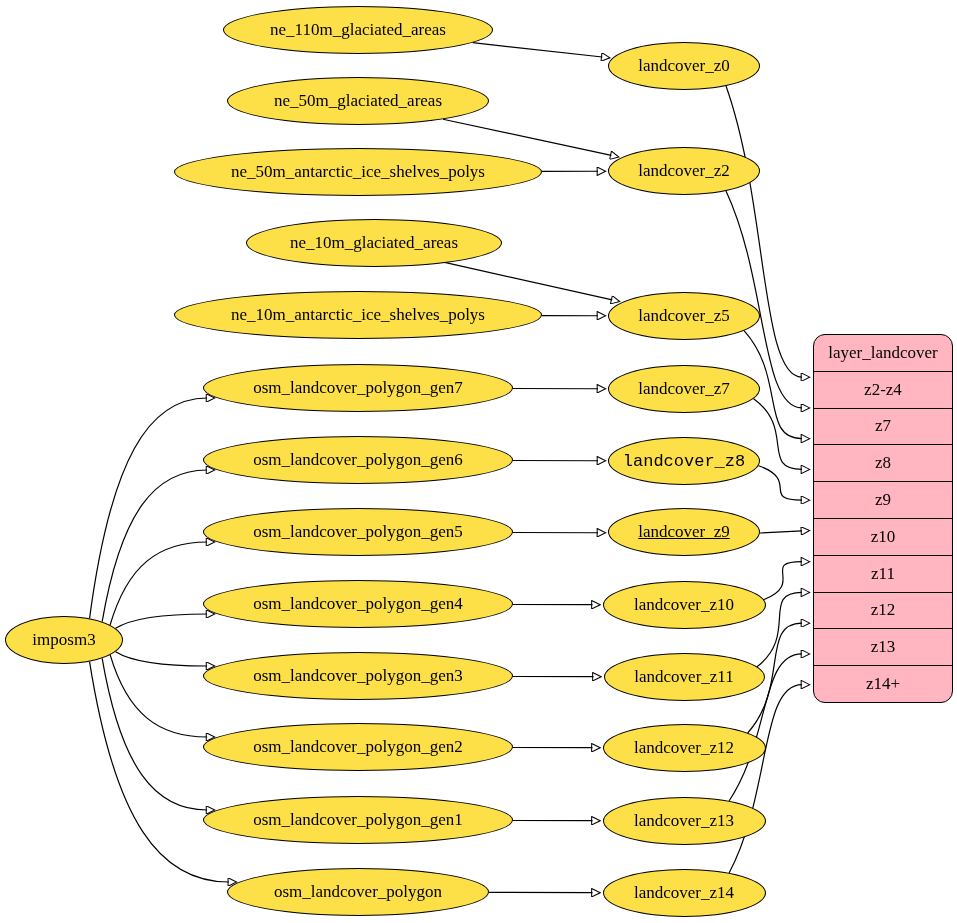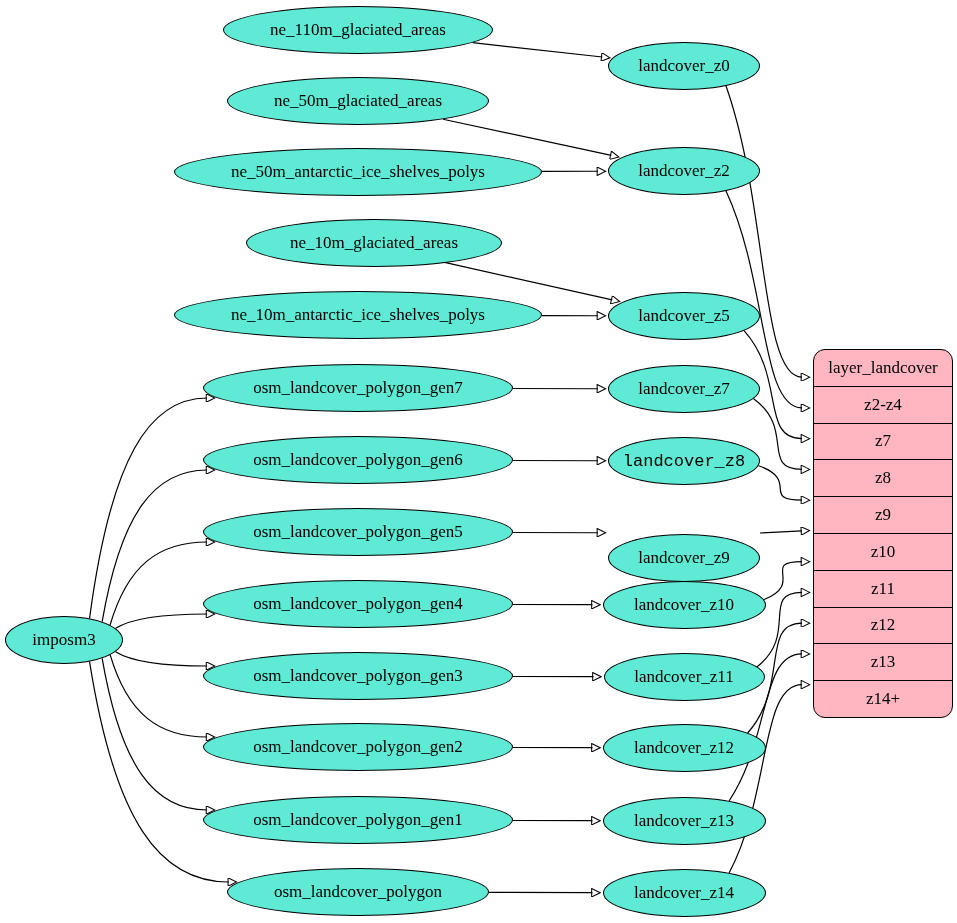--- a/index.html
+++ b/index.html
@@ -7,21 +7,21 @@
     position:relative;
     width:957px;height:923px;
     background:#ffffff;
     font-family:"Liberation Serif", serif;
     overflow:hidden;
   }
   #edge-layer{position:absolute;left:0;top:0;width:957px;height:923px;}
   #edge-layer path{fill:none;stroke:#000000;stroke-width:1.2px;}
   .node{
     position:absolute;
-    background:#5eead4;
+    background:#fde047;
     border:1.2px solid #000000;
     border-radius:50%;
     display:flex;align-items:center;justify-content:center;
     font-size:17px;color:#000000;
     box-sizing:border-box;
     white-space:nowrap;
   }
   .record{
     position:absolute;
     background:#ffb6c1;
@@ -91,35 +91,35 @@
       <div class="node" style="left: 174px; top: 148px; width: 368px; height: 48px;">ne_50m_antarctic_ice_shelves_polys</div>
       <div class="node" style="left: 608px; top: 147px; width: 152px; height: 48px;">landcover_z2</div>
       <div class="node" style="left: 246px; top: 219px; width: 256px; height: 48px; text-align: right;">ne_10m_glaciated_areas</div>
       <div class="node" style="left: 174px; top: 291px; width: 368px; height: 48px;">ne_10m_antarctic_ice_shelves_polys</div>
       <div class="node" style="left: 608px; top: 292px; width: 152px; height: 48px;">landcover_z5</div>
       <div class="node" style="left: 203px; top: 364px; width: 310px; height: 48px;">osm_landcover_polygon_gen7</div>
       <div class="node" style="left: 608px; top: 365px; width: 152px; height: 48px;">landcover_z7</div>
       <div class="node" style="left: 203px; top: 436px; width: 310px; height: 48px;">osm_landcover_polygon_gen6</div>
       <div class="node" style="left: 608px; top: 437px; width: 152px; height: 48px; font-family: Liberation Mono, monospace;">landcover_z8</div>
       <div class="node" style="left: 203px; top: 508px; width: 310px; height: 48px;">osm_landcover_polygon_gen5</div>
-      <div class="node" style="left: 608px; top: 534px; width: 152px; height: 48px;">landcover_z9</div>
+      <div class="node" style="left: 608px; top: 508px; width: 152px; height: 48px; text-decoration: underline;">landcover_z9</div>
       <div class="node" style="left: 203px; top: 580px; width: 310px; height: 48px;">osm_landcover_polygon_gen4</div>
       <div class="node" style="left: 602.5px; top: 581px; width: 163px; height: 48px;">landcover_z10</div>
       <div class="node" style="left: 203px; top: 652px; width: 310px; height: 48px;">osm_landcover_polygon_gen3</div>
       <div class="node" style="left: 603.5px; top: 653px; width: 161px; height: 48px;">landcover_z11</div>
       <div class="node" style="left: 203px; top: 723px; width: 310px; height: 48px;">osm_landcover_polygon_gen2</div>
       <div class="node" style="left: 602.5px; top: 724px; width: 163px; height: 48px;">landcover_z12</div>
       <div class="node" style="left: 203px; top: 796px; width: 310px; height: 48px;">osm_landcover_polygon_gen1</div>
       <div class="node" style="left: 602.5px; top: 797px; width: 163px; height: 48px;">landcover_z13</div>
       <div class="node" style="left: 227px; top: 868px; width: 262px; height: 48px;">osm_landcover_polygon</div>
       <div class="node" style="left: 602.5px; top: 869px; width: 163px; height: 48px;">landcover_z14</div>
       <div class="node" style="left: 5px; top: 616px; width: 118px; height: 48px;">imposm3</div>
     </div>
   <div id="record-host">
-      <div class="record" style="left: 813px; top: 349px; width: 140px; height: 369px; background: rgb(255, 182, 193);">
+      <div class="record" style="left: 813px; top: 334px; width: 140px; height: 369px; background: rgb(255, 182, 193);">
         <div class="cell">layer_landcover</div>
         <div class="cell">z2-z4</div>
         <div class="cell">z7</div>
         <div class="cell">z8</div>
         <div class="cell">z9</div>
         <div class="cell">z10</div>
         <div class="cell">z11</div>
         <div class="cell">z12</div>
         <div class="cell">z13</div>
         <div class="cell">z14+</div>

